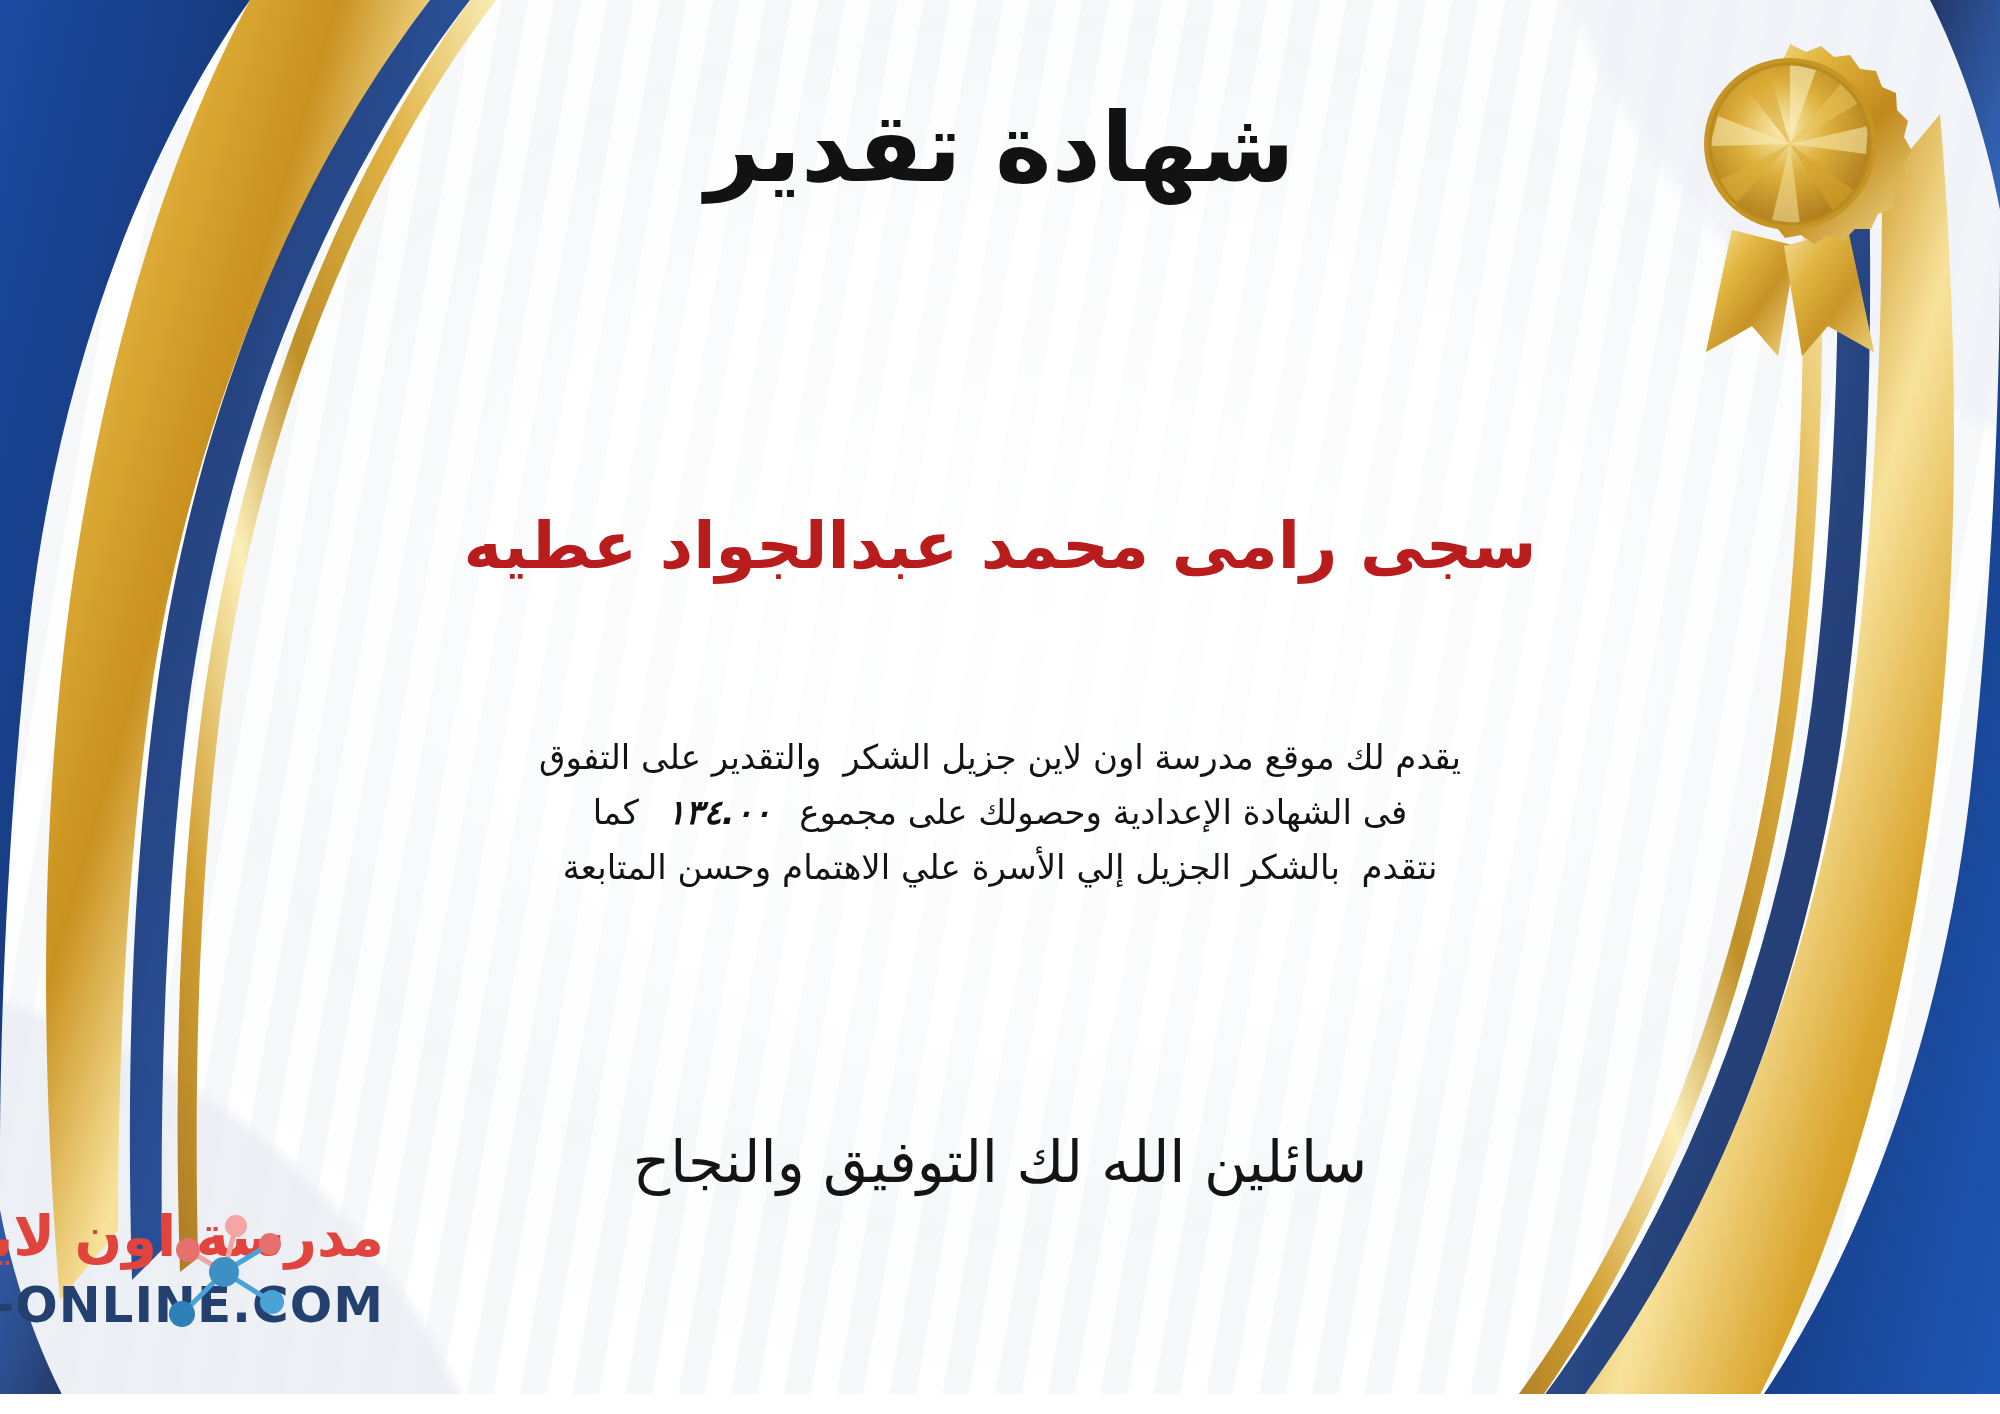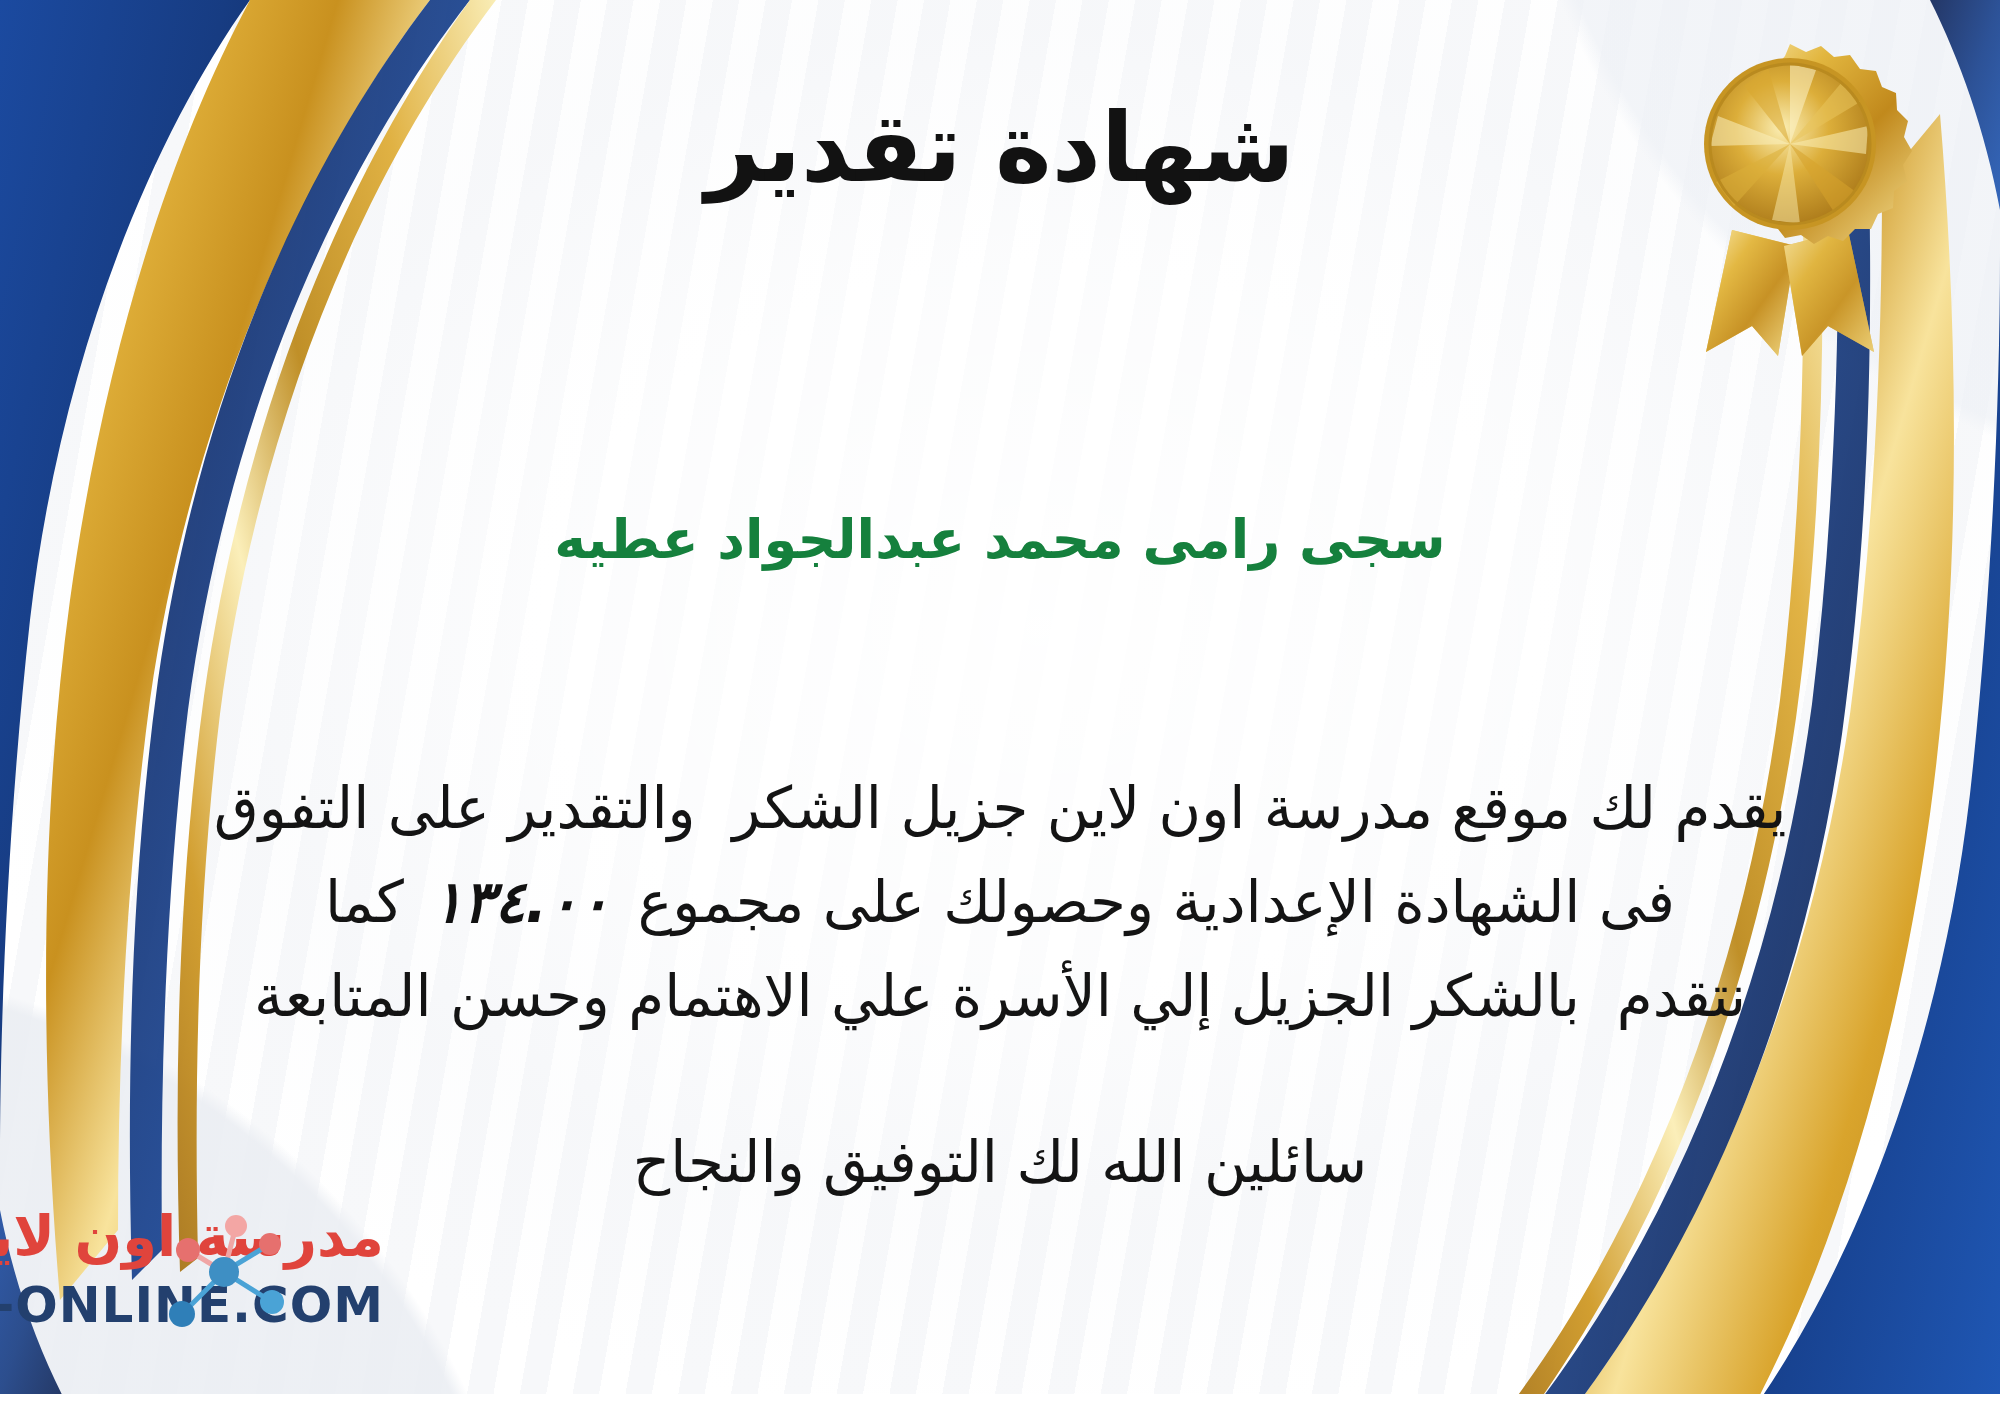--- a/index.html
+++ b/index.html
@@ -72,35 +72,35 @@
     direction: rtl;
   }
 
   
   .student-name {
     position: absolute;
     top: 508px;
     left: 0;
     width: 2000px;
     text-align: center;
-    font-size: 54px;
-    font-weight: 700;
-    color: #15803d;
+    font-size: 65px;
+    font-weight: 700;
+    color: #b91c1c;
     direction: rtl;
   }
 
   
   .body-text {
     position: absolute;
-    top: 762px;
+    top: 730px;
     left: 60px;
     width: 1880px;
     text-align: center;
     direction: rtl;
-    font-size: 58px;
+    font-size: 34px;
     line-height: 1.62;
     color: #141414;
     font-weight: 500;
   }
   .body-line {
     display: block;
     white-space: pre-wrap;
   }
   .score {
     font-weight: 700;

